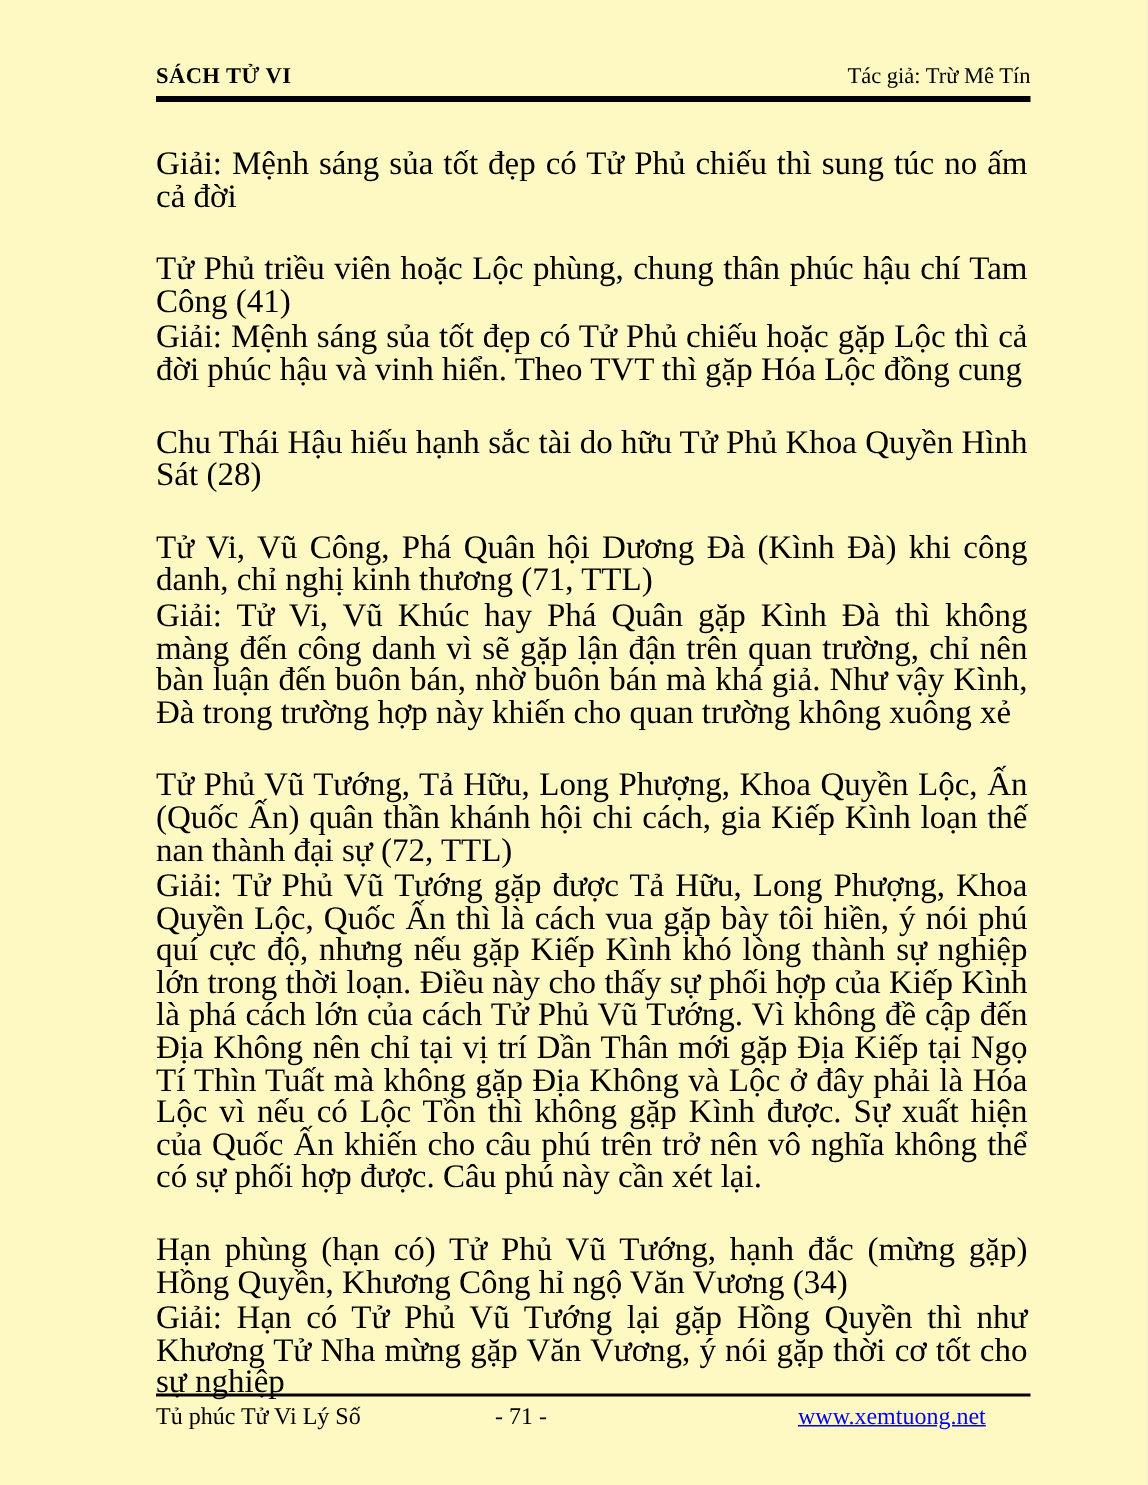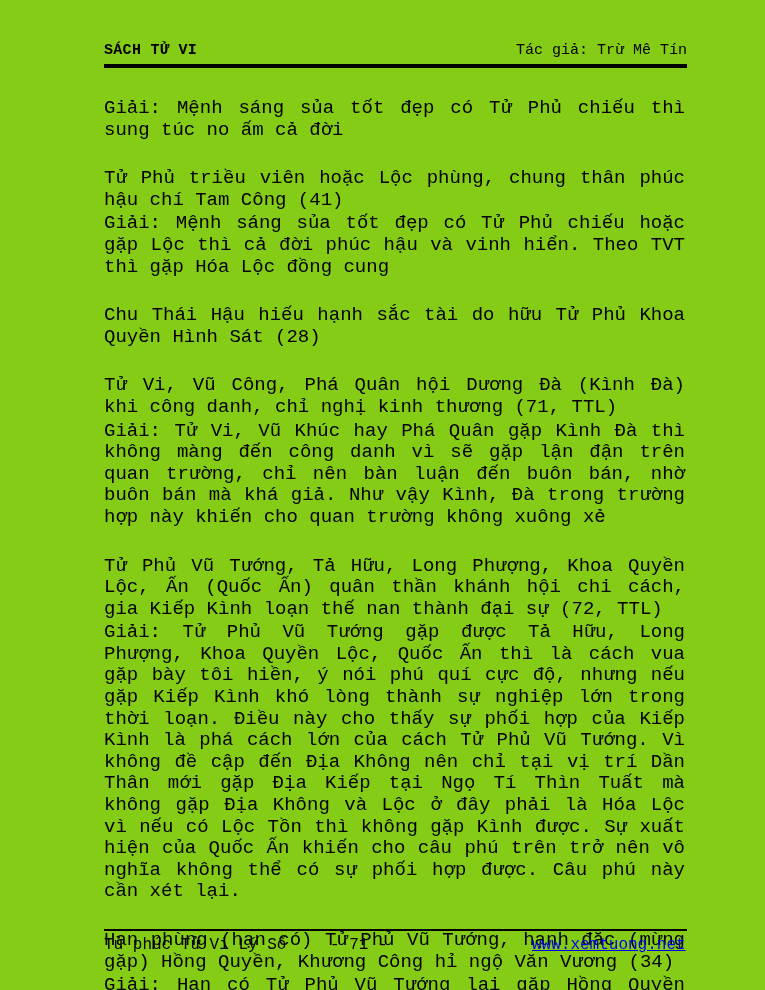--- a/index.html
+++ b/index.html
@@ -1,22 +1,22 @@
 <!DOCTYPE html>
 <html><head>
 <meta charset="utf-8">
 <style>
   html, body { margin: 0; padding: 0; background: #e8e8e8; }
   .page {
     position: relative;
     width: 765px;
     height: 990px;
     margin: 0 auto;
-    background: #84cc16;
-    font-family: Liberation Mono, monospace;
+    background: #fef9c3;
+    font-family: Liberation Serif, serif;
     color: #000000;
     overflow: hidden;
   }
   .header {
     position: absolute;
     left: 104px;
     right: 78px;
     top: 41px;
     display: flex;
     justify-content: space-between;
@@ -32,21 +32,21 @@
     right: 78px;
     top: 64px;
     height: 4px;
     background: #000000;
   }
   .content {
     position: absolute;
     left: 104px;
     right: 80px;
     top: 96px;
-    font-size: 19px;
+    font-size: 22px;
     line-height: 21.6px;
     text-align: justify;
   }
   .content p { margin: 0; }
   .content p.quote { margin-top: 27px; }
   .content p.explain { margin-top: 2px; }
   .footer-rule {
     position: absolute;
     left: 104px;
     right: 78px;

